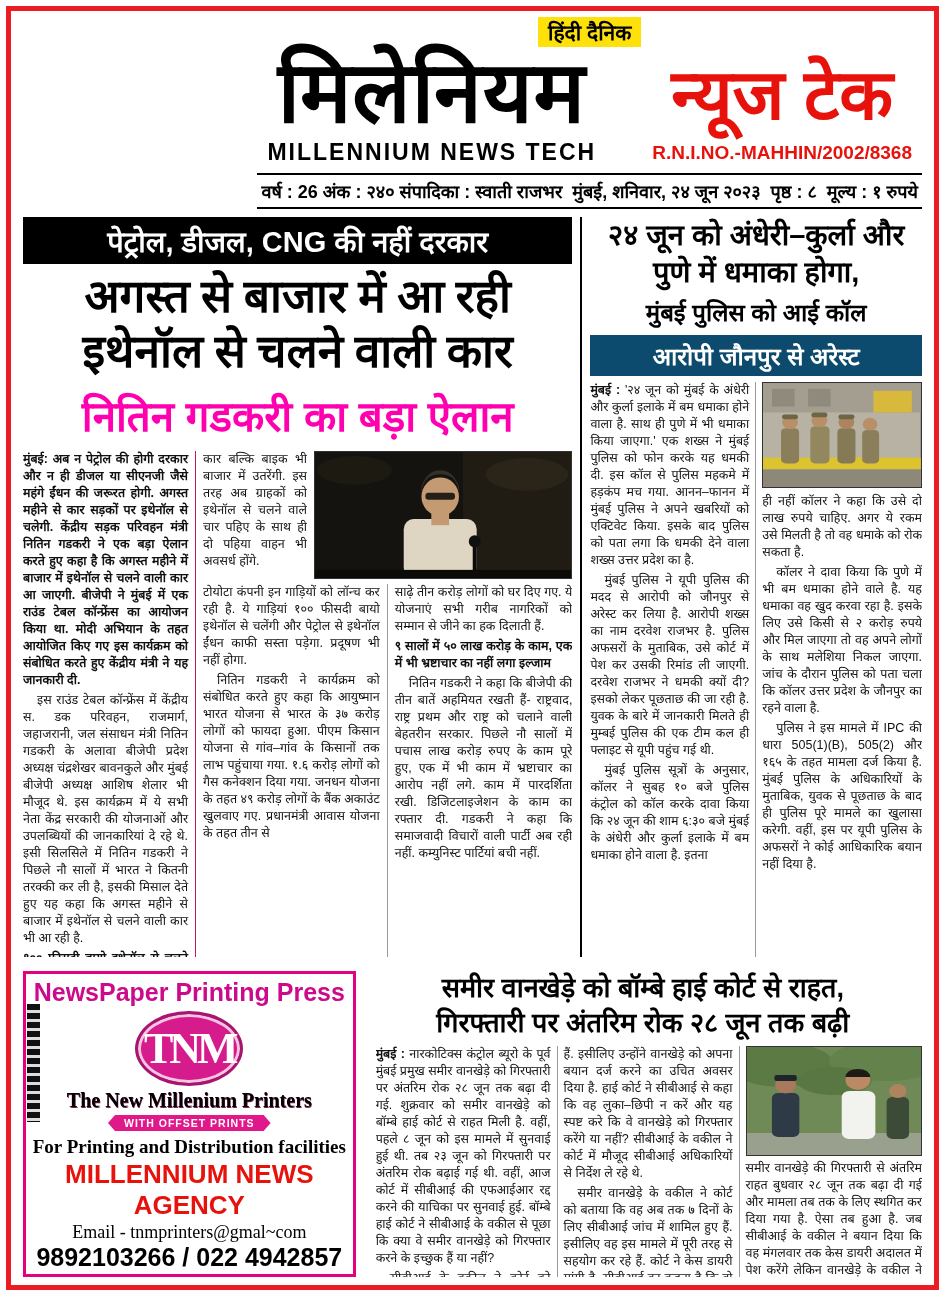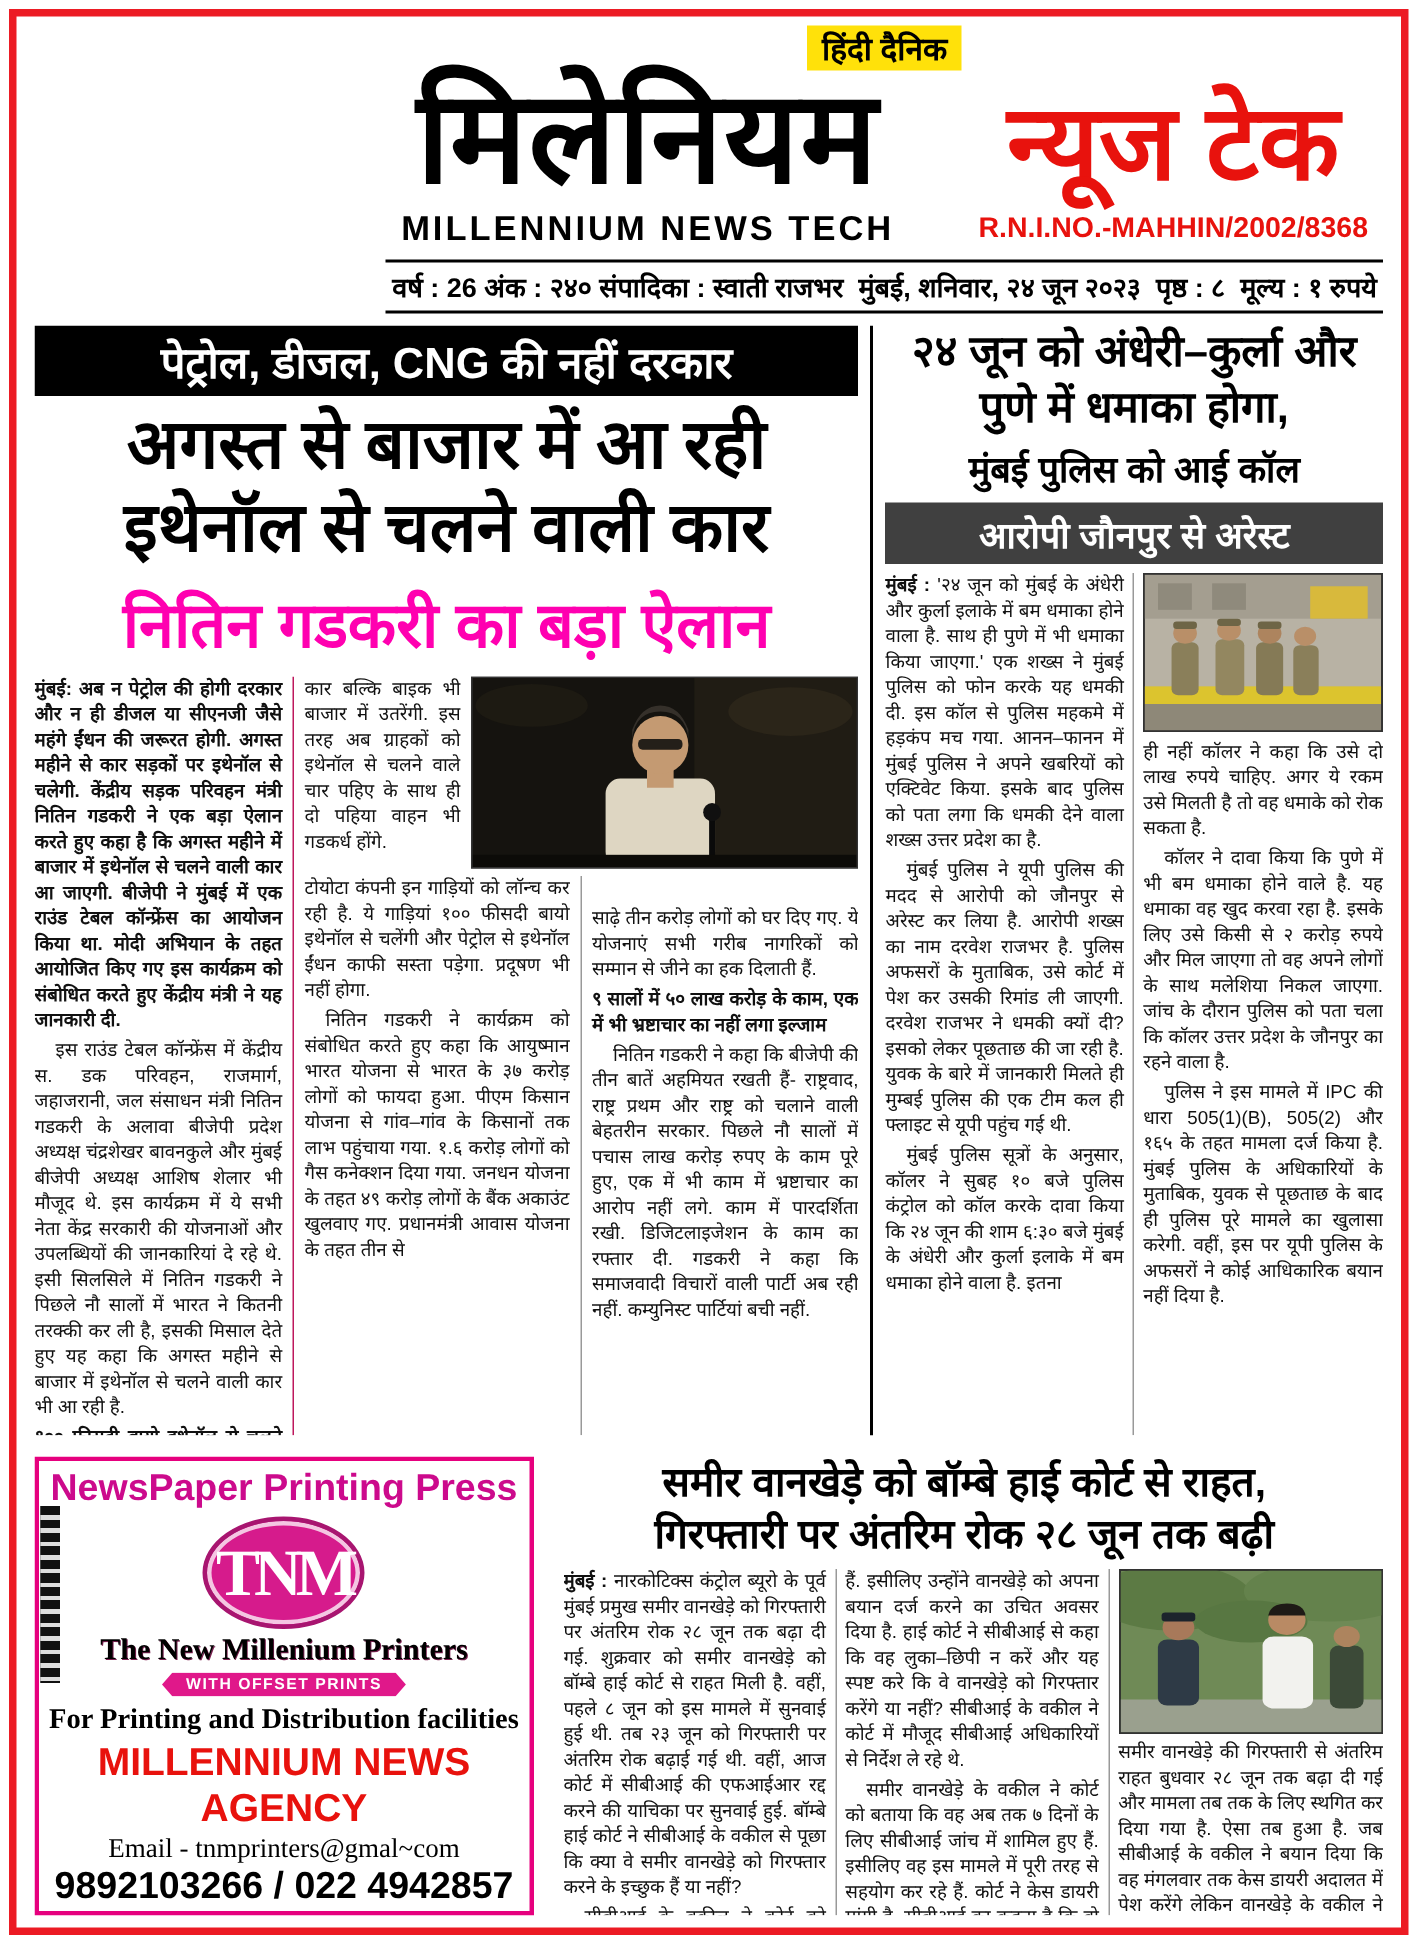--- a/index.html
+++ b/index.html
@@ -42,27 +42,27 @@
   .lead-body { flex:1; display:flex; margin-top:4px; min-height:0; overflow:hidden; }
   .lb-c1 { width:31.5%; padding-right:7px; border-right:1px solid #be185d; overflow:hidden; }
   .lb-rest { flex:1; padding-left:7px; display:flex; flex-direction:column; min-height:0; }
   .lb-top { display:flex; gap:7px; }
   .lb-c2a { width:104px; overflow:hidden; }
   .photo-box { border:1px solid #333; overflow:hidden; background:#222; }
   .lead-photo { flex:1; height:128px; }
   .lead-photo svg, .side-photo svg, .wank-photo svg { width:100%; height:100%; display:block; }
   .lb-bottom { display:flex; flex:1; margin-top:5px; min-height:0; overflow:hidden; }
   .lb-c2b { width:50%; padding-right:7px; border-right:1px solid #999; overflow:hidden; }
-  .lb-c3 { width:50%; padding-left:7px; overflow:hidden;margin-top:20px; }
+  .lb-c3 { width:50%; padding-left:7px; overflow:hidden; }
 
   
   .side { flex:1; padding-left:8px; display:flex; flex-direction:column; overflow:hidden; }
   .side-headline { font-size:29px; font-weight:bold; text-align:center; line-height:1.28; color:#000; }
   .side-subhead { font-size:24px; font-weight:600; text-align:center; margin-top:3px; }
-  .arrest-box { background:#404040; color:#fff; font-size:24px; font-weight:bold; text-align:center;
+  .arrest-box { background:#0c4a6e; color:#fff; font-size:24px; font-weight:bold; text-align:center;
                 padding:4px; margin:7px 0 6px; }
   .side-body { flex:1; display:flex; min-height:0; overflow:hidden; }
   .sb-c1 { width:50%; padding-right:6px; border-right:1px solid #999; overflow:hidden; }
   .sb-c2 { width:50%; padding-left:6px; overflow:hidden; }
   .side-photo { height:106px; margin-bottom:5px; }
 
   
   .bottom-row { height:306px; display:flex; gap:8px; overflow:hidden; }
 
   
@@ -135,21 +135,21 @@
         <div class="lead-body body-text">
           <div class="lb-c1">
             <p class="noindent" style="font-weight:bold">मुंबई: अब न पेट्रोल की होगी दरकार और न ही डीजल या सीएनजी जैसे महंगे ईंधन की जरूरत होगी. अगस्त महीने से कार सड़कों पर इथेनॉल से चलेगी. केंद्रीय सड़क परिवहन मंत्री नितिन गडकरी ने एक बड़ा ऐलान करते हुए कहा है कि अगस्त महीने में बाजार में इथेनॉल से चलने वाली कार आ जाएगी. बीजेपी ने मुंबई में एक राउंड टेबल कॉन्फ्रेंस का आयोजन किया था. मोदी अभियान के तहत आयोजित किए गए इस कार्यक्रम को संबोधित करते हुए केंद्रीय मंत्री ने यह जानकारी दी.</p>
             <p>इस राउंड टेबल कॉन्फ्रेंस में केंद्रीय स. डक परिवहन, राजमार्ग, जहाजरानी, जल संसाधन मंत्री नितिन गडकरी के अलावा बीजेपी प्रदेश अध्यक्ष चंद्रशेखर बावनकुले और मुंबई बीजेपी अध्यक्ष आशिष शेलार भी मौजूद थे. इस कार्यक्रम में ये सभी नेता केंद्र सरकारी की योजनाओं और उपलब्धियों की जानकारियां दे रहे थे. इसी सिलसिले में नितिन गडकरी ने पिछले नौ सालों में भारत ने कितनी तरक्की कर ली है, इसकी मिसाल देते हुए यह कहा कि अगस्त महीने से बाजार में इथेनॉल से चलने वाली कार भी आ रही है.</p>
             <p class="crosshead">१०० फीसदी बायो इथेनॉल से चलने वाली बाइक और कार, आ जाएगी बाजार</p>
 
           </div>
           <div class="lb-rest">
             <div class="lb-top">
               <div class="lb-c2a">
-                <p class="noindent">कार बल्कि बाइक भी बाजार में उतरेंगी. इस तरह अब ग्राहकों को इथेनॉल से चलने वाले चार पहिए के साथ ही दो पहिया वाहन भी गडकर्ध होंगे.</p>
+                <p class="noindent">कार बल्कि बाइक भी बाजार में उतरेंगी. इस तरह अब ग्राहकों को इथेनॉल से चलने वाले चार पहिए के साथ ही दो पहिया वाहन भी अवसर्ध होंगे.</p>
               </div>
               <div class="photo-box lead-photo">
                 <svg viewBox="0 0 260 124" preserveAspectRatio="none">
                   <rect width="260" height="124" fill="#15130f"></rect>
                   <rect x="150" y="0" width="110" height="124" fill="#201c14"></rect>
                   <ellipse cx="215" cy="22" rx="42" ry="16" fill="#2b2519"></ellipse>
                   <ellipse cx="40" cy="18" rx="38" ry="14" fill="#1d1a12"></ellipse>
                   <rect x="90" y="66" width="74" height="58" rx="10" fill="#ded6c2"></rect>
                   <rect x="118" y="58" width="18" height="14" fill="#c49a72"></rect>
                   <circle cx="127" cy="44" r="19" fill="#c49a72"></circle>

